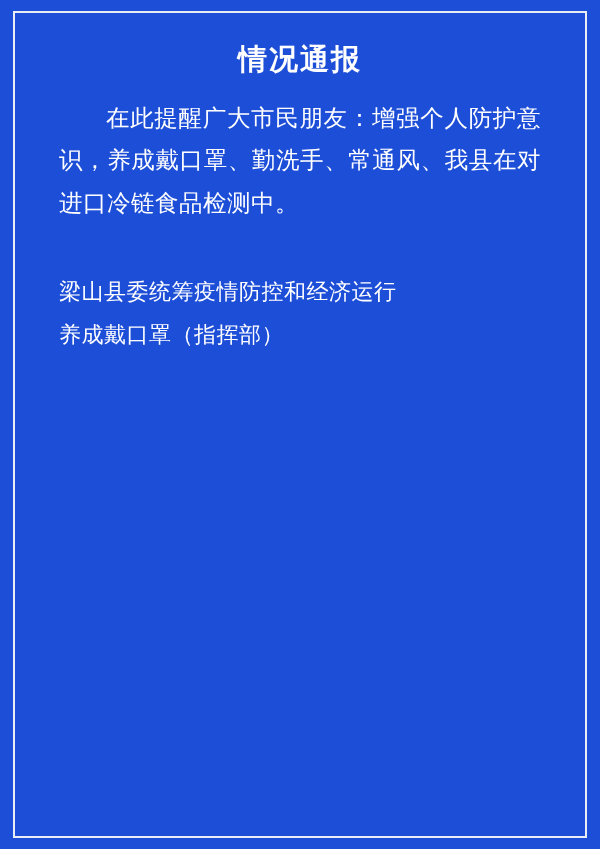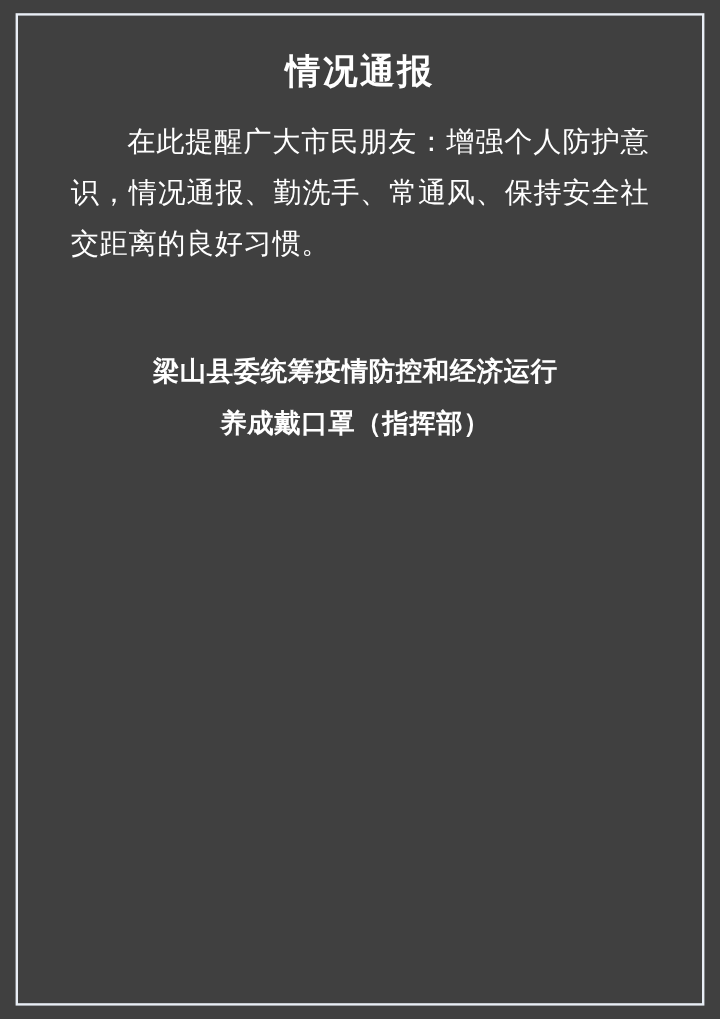--- a/index.html
+++ b/index.html
@@ -10,21 +10,21 @@
     width: 600px;
     height: 849px;
     background: #1b4fa0;
     font-family: "DejaVu Serif", "Liberation Serif", serif;
     overflow: hidden;
   }
   .page {
     position: relative;
     width: 600px;
     height: 849px;
-    background: #404040;
+    background: #1d4ed8;
     box-sizing: border-box;
   }
   .frame {
     position: absolute;
     left: 13px;
     top: 11px;
     right: 13px;
     bottom: 11px;
     border: 2px solid #e9eef6;
     box-sizing: border-box;
@@ -50,42 +50,41 @@
     font-size: 23.5px;
     line-height: 1.82;
     text-indent: 2em;
     margin: 0 0 6px 0;
     text-align: justify;
     text-justify: inter-ideograph;
     letter-spacing: 0.5px;
     color: #ffffff;
   }
   .signature {
-    margin-top: 64px;
-    text-align: center;
+    margin-top: 46px;
+    text-align: left;
     font-size: 22px;
     line-height: 1.95;
     letter-spacing: 0.5px;
     color: #ffffff;
-    font-weight: bold;
   }
   .sig-line {
     display: block;
   }
   .sig-line-1 { padding-right: 8px; }
   .sig-line-2 { padding-right: 8px; }
   .sig-date { padding-right: 8px; }
 </style>
 </head>
 <body>
 
 <div class="page">
   <div class="frame">
     <div class="content">
       <h1 class="doc-title">情况通报</h1>
-      <p class="para">在此提醒广大市民朋友：增强个人防护意识，情况通报、勤洗手、常通风、保持安全社交距离的良好习惯。</p>
+      <p class="para">在此提醒广大市民朋友：增强个人防护意识，养成戴口罩、勤洗手、常通风、我县在对进口冷链食品检测中。</p>
       <div class="signature">
         <span class="sig-line sig-line-1">梁山县委统筹疫情防控和经济运行</span>
         <span class="sig-line sig-line-2">养成戴口罩（指挥部）</span>
       </div>
     </div>
   </div>
 </div>
 
 </body></html>

